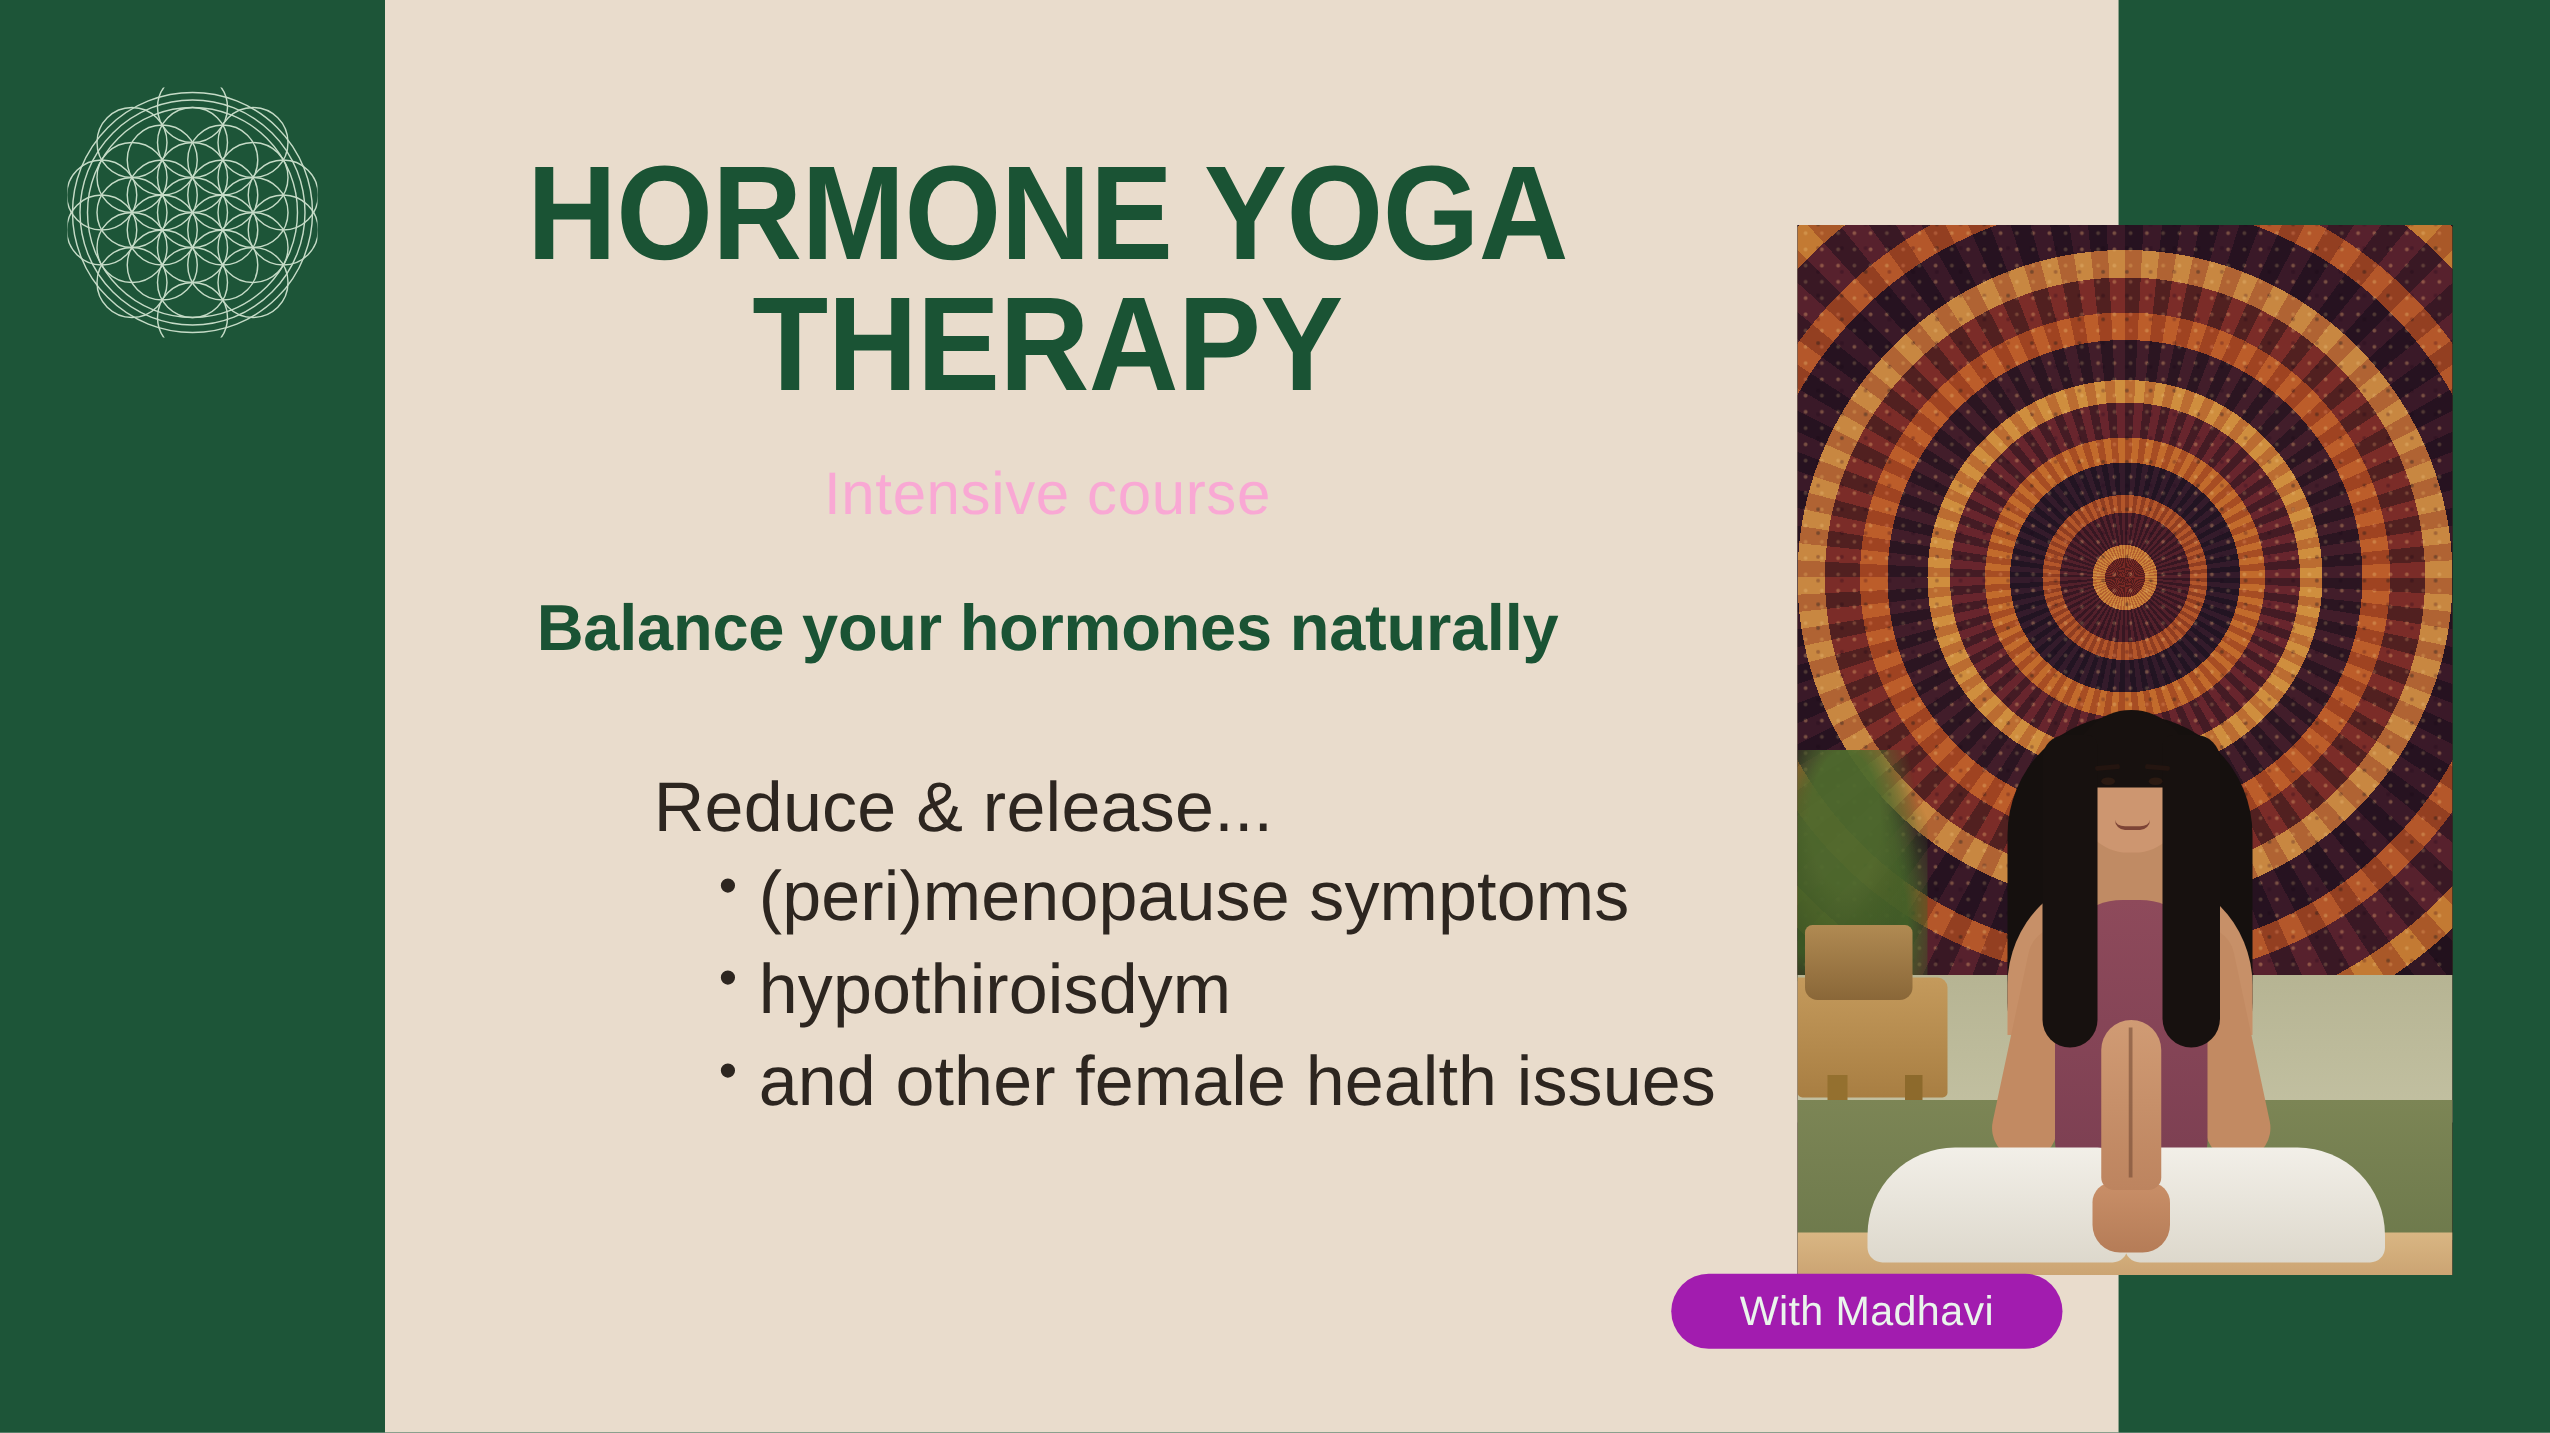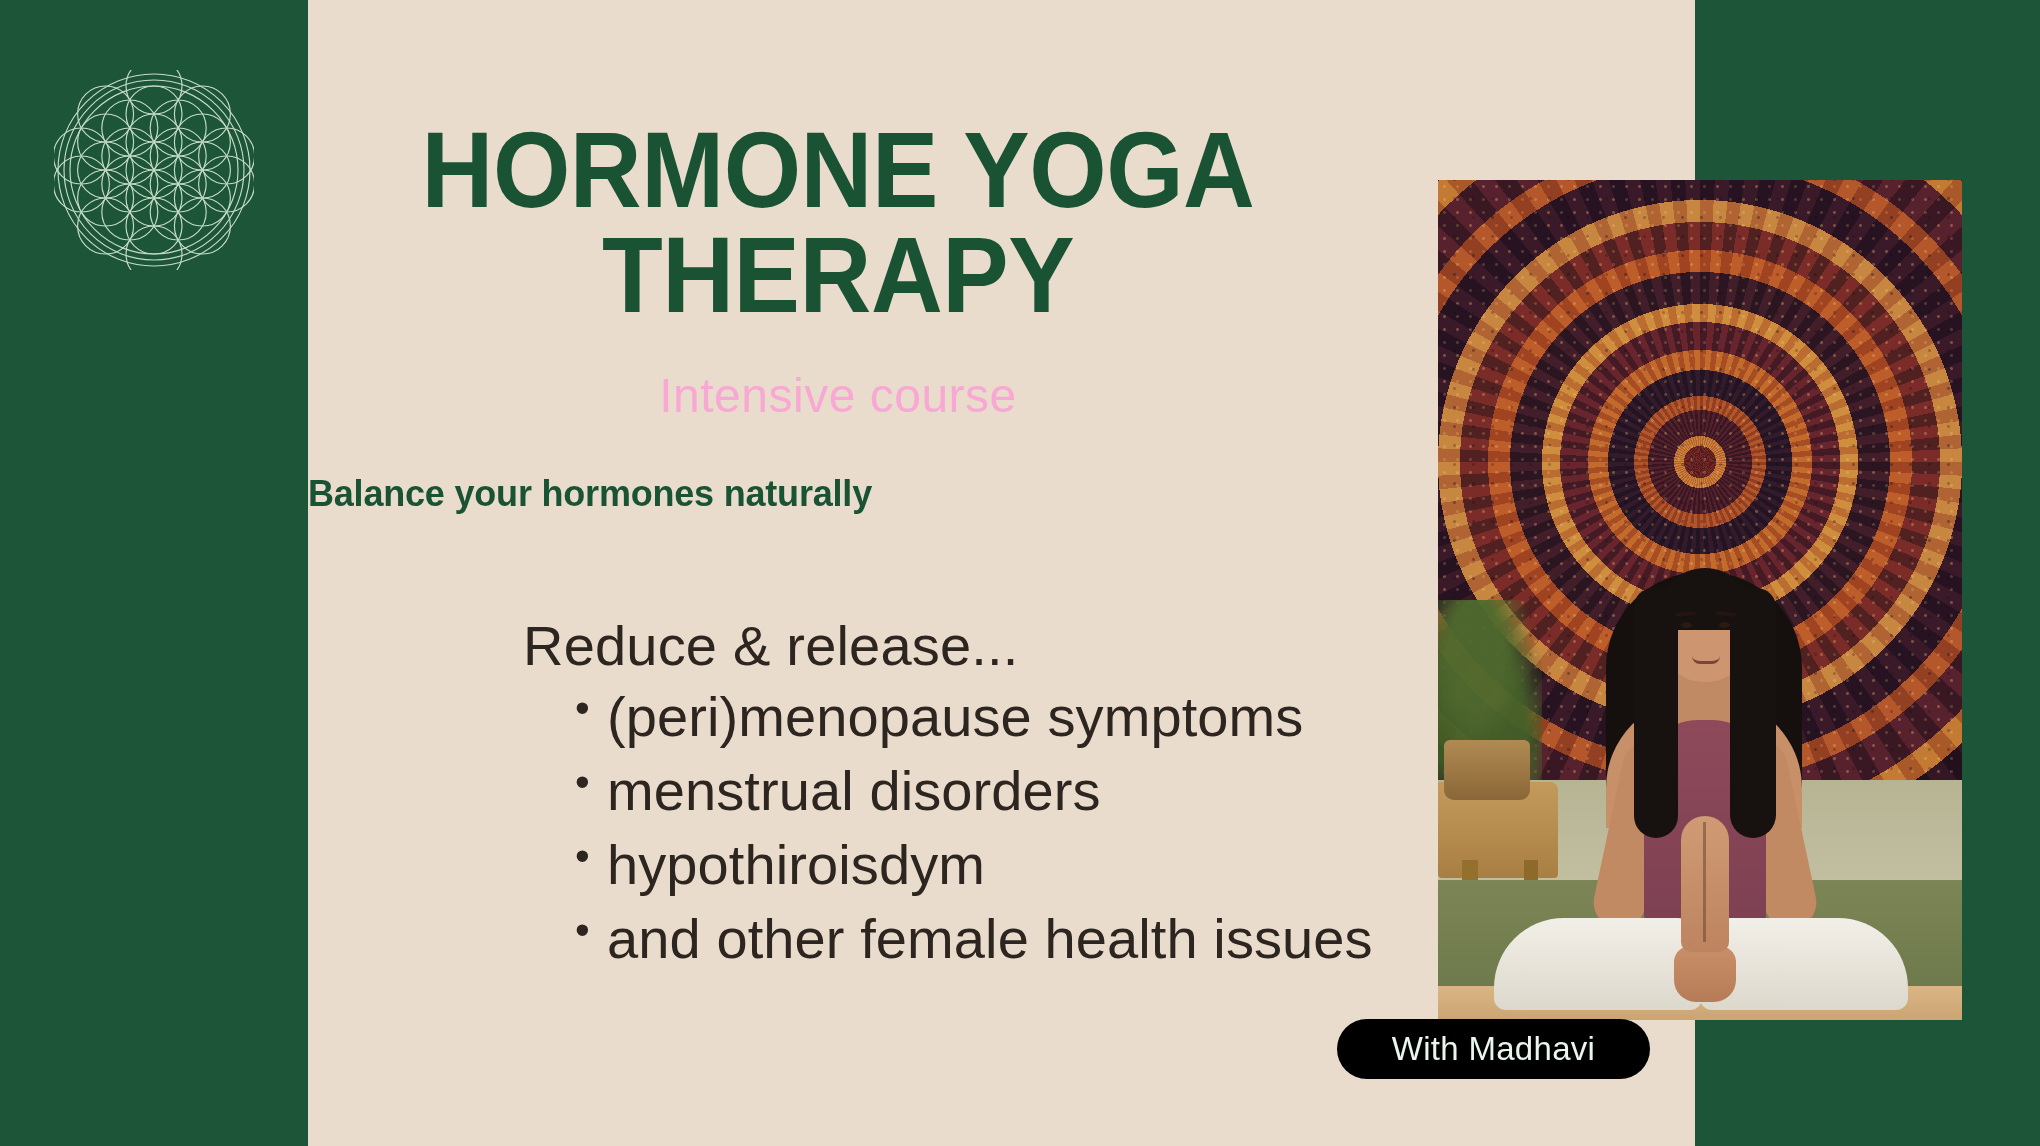--- a/index.html
+++ b/index.html
@@ -68,22 +68,23 @@
     width:1060px;
     text-align:center;
     color:#f9a8d4;
     font-size:48px;
     font-weight:300;
     letter-spacing:0.5px;
   }
   .tagline {
     position:absolute; left:308px; top:473px;
     width:1060px;
+    text-align:center;
     color:#1a5334;
-    font-size:36px;
+    font-size:52px;
     font-weight:700;
     letter-spacing:-0.2px;
   }
 
   
   .body-block {
     position:absolute; left:523px; top:613px;
     color:#2d2620;
   }
   .intro {
@@ -330,21 +331,21 @@
     width:62px; height:56px;
     background:linear-gradient(#c98f68,#b57c57);
     border-radius:16px 16px 22px 22px;
   }
 
   
   .badge {
     position:absolute;
     left:1337px; top:1019px;
     width:313px; height:60px;
-    background:#000000;
+    background:#a21caf;
     border-radius:30px;
     display:flex; align-items:center; justify-content:center;
     color:#eaf5ec;
     font-size:33px;
     font-weight:400;
     letter-spacing:0.3px;
   }
 </style>
 </head>
 <body>
@@ -400,21 +401,20 @@
     <div>THERAPY</div>
   </div>
 
   <div class="subtitle">Intensive course</div>
   <div class="tagline">Balance your hormones naturally</div>
 
   <div class="body-block">
     <div class="intro">Reduce &amp; release...</div>
     <ul class="bullets">
       <li>(peri)menopause symptoms</li>
-      <li>menstrual disorders</li>
       <li>hypothiroisdym</li>
       <li>and other female health issues</li>
     </ul>
   </div>
 
   <div class="photo">
     <div class="photo-inner">
       <div class="wall">
         <div class="wall-speck"></div>
       </div>

